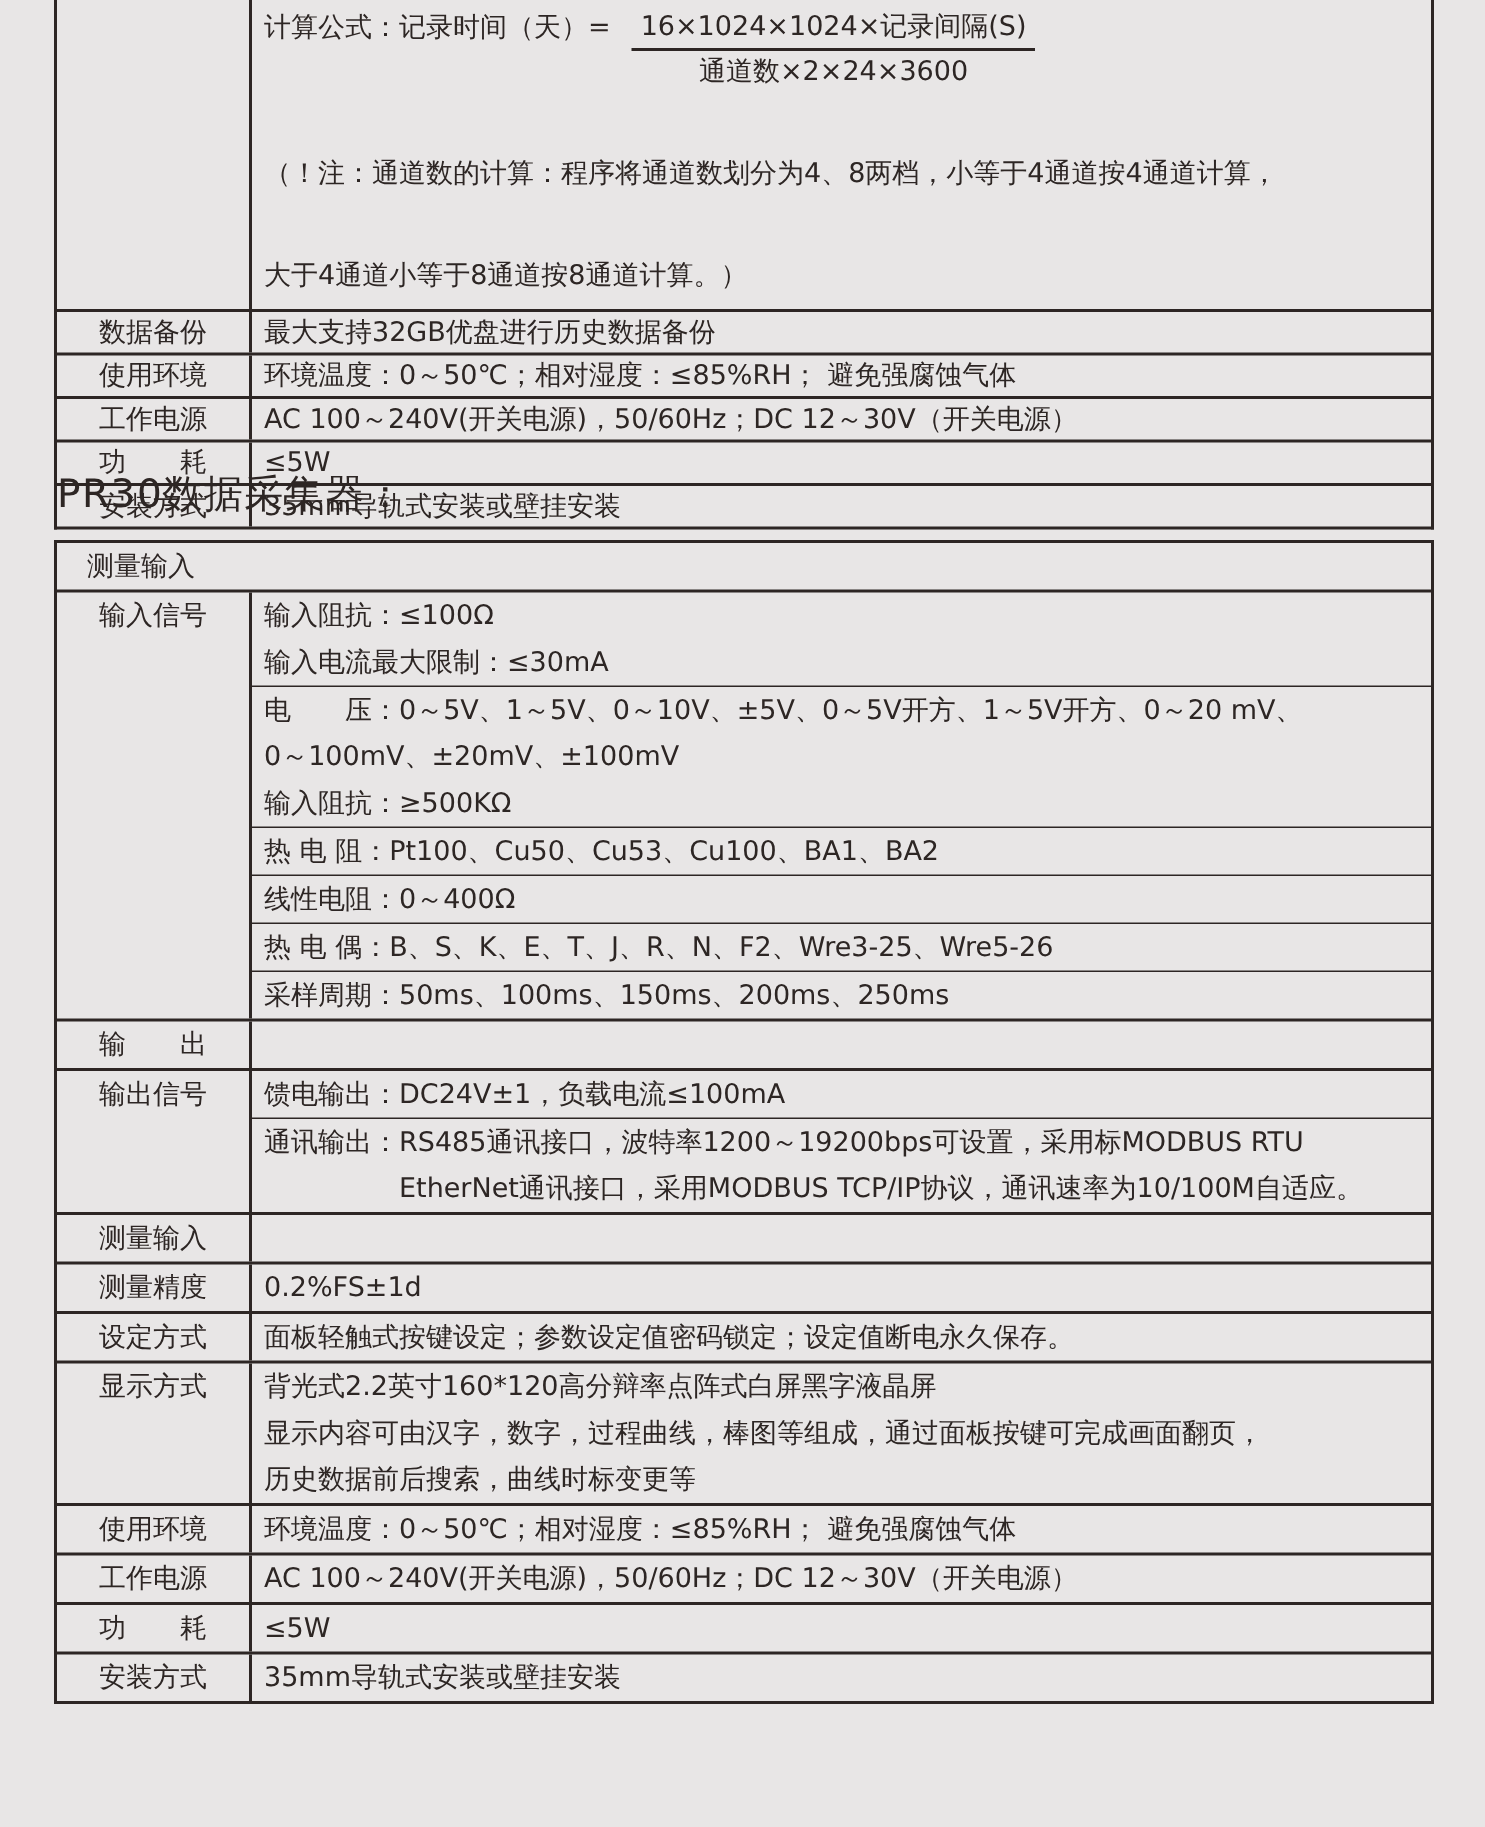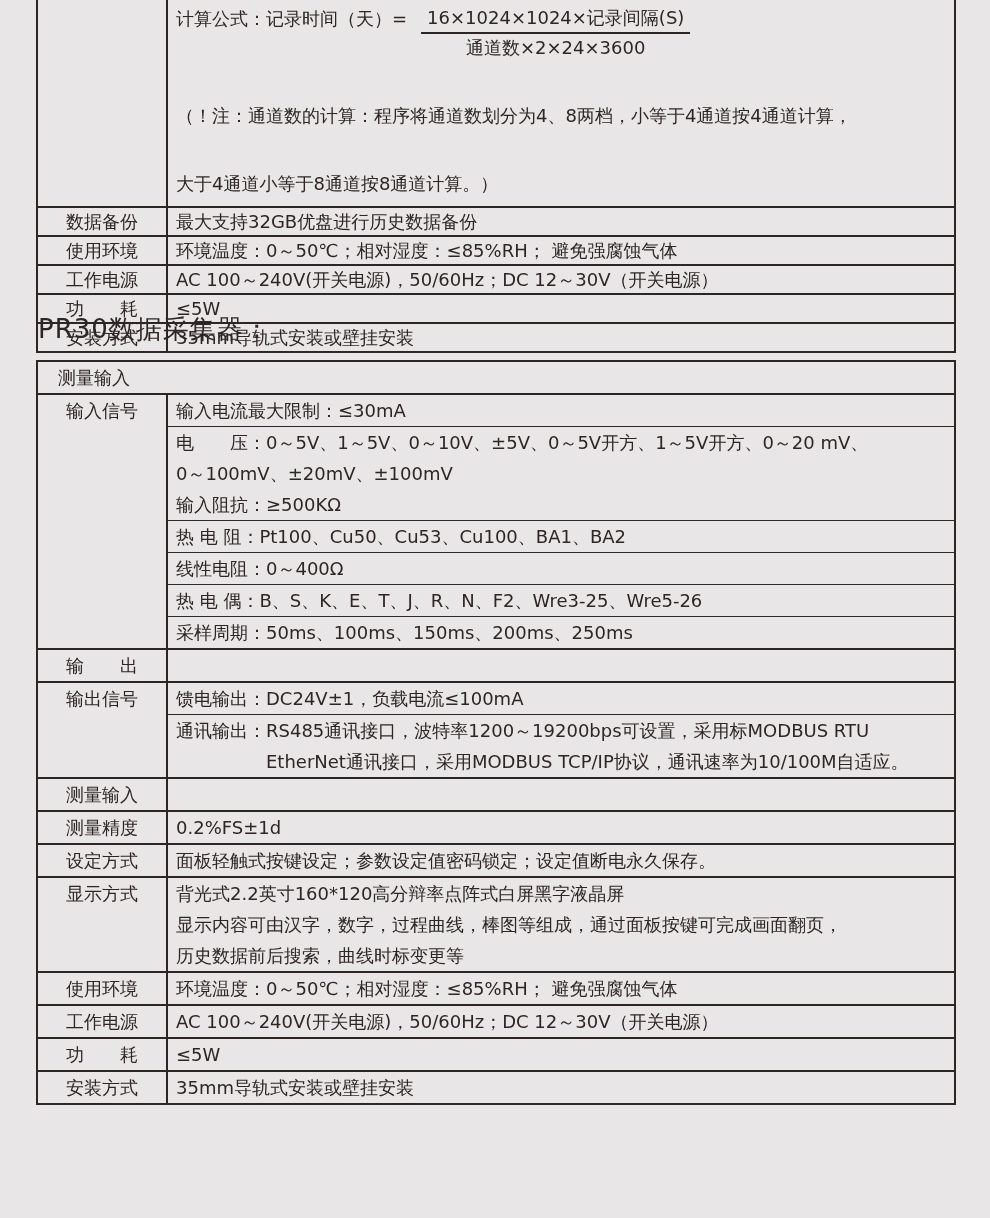--- a/index.html
+++ b/index.html
@@ -109,20 +109,21 @@
 <div class="tbl tbl2">
 
   <div class="row">
     <div class="section-cell">测量输入</div>
   </div>
 
   <div class="row">
     <div class="lbl">输入信号</div>
     <div class="val">
       <div class="grp">
+        <div class="line">输入阻抗：≤100Ω</div>
         <div class="line">输入电流最大限制：≤30mA</div>
       </div>
       <div class="grp">
         <div class="line">电　　压：0～5V、1～5V、0～10V、±5V、0～5V开方、1～5V开方、0～20 mV、</div>
         <div class="line">0～100mV、±20mV、±100mV</div>
         <div class="line">输入阻抗：≥500KΩ</div>
       </div>
       <div class="grp">
         <div class="line">热 电 阻：Pt100、Cu50、Cu53、Cu100、BA1、BA2</div>
       </div>

